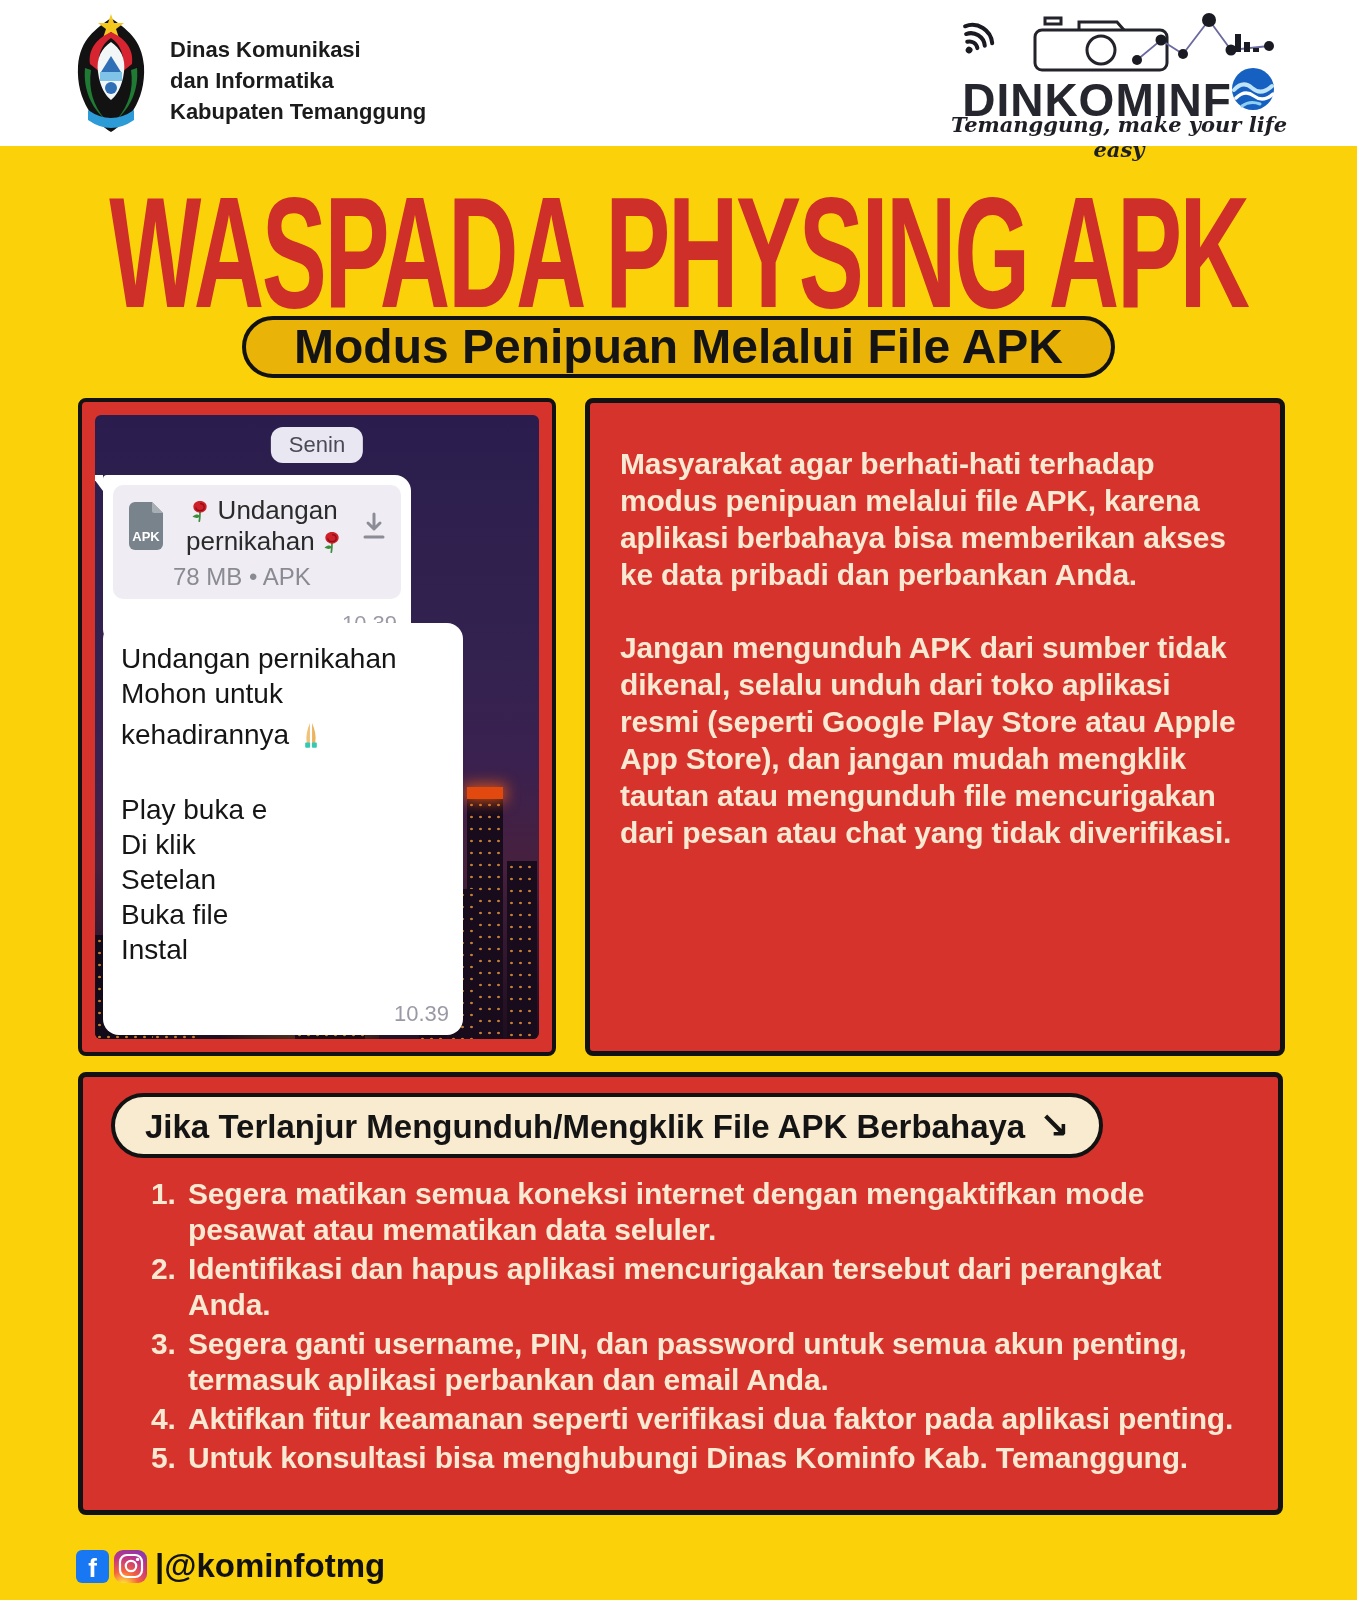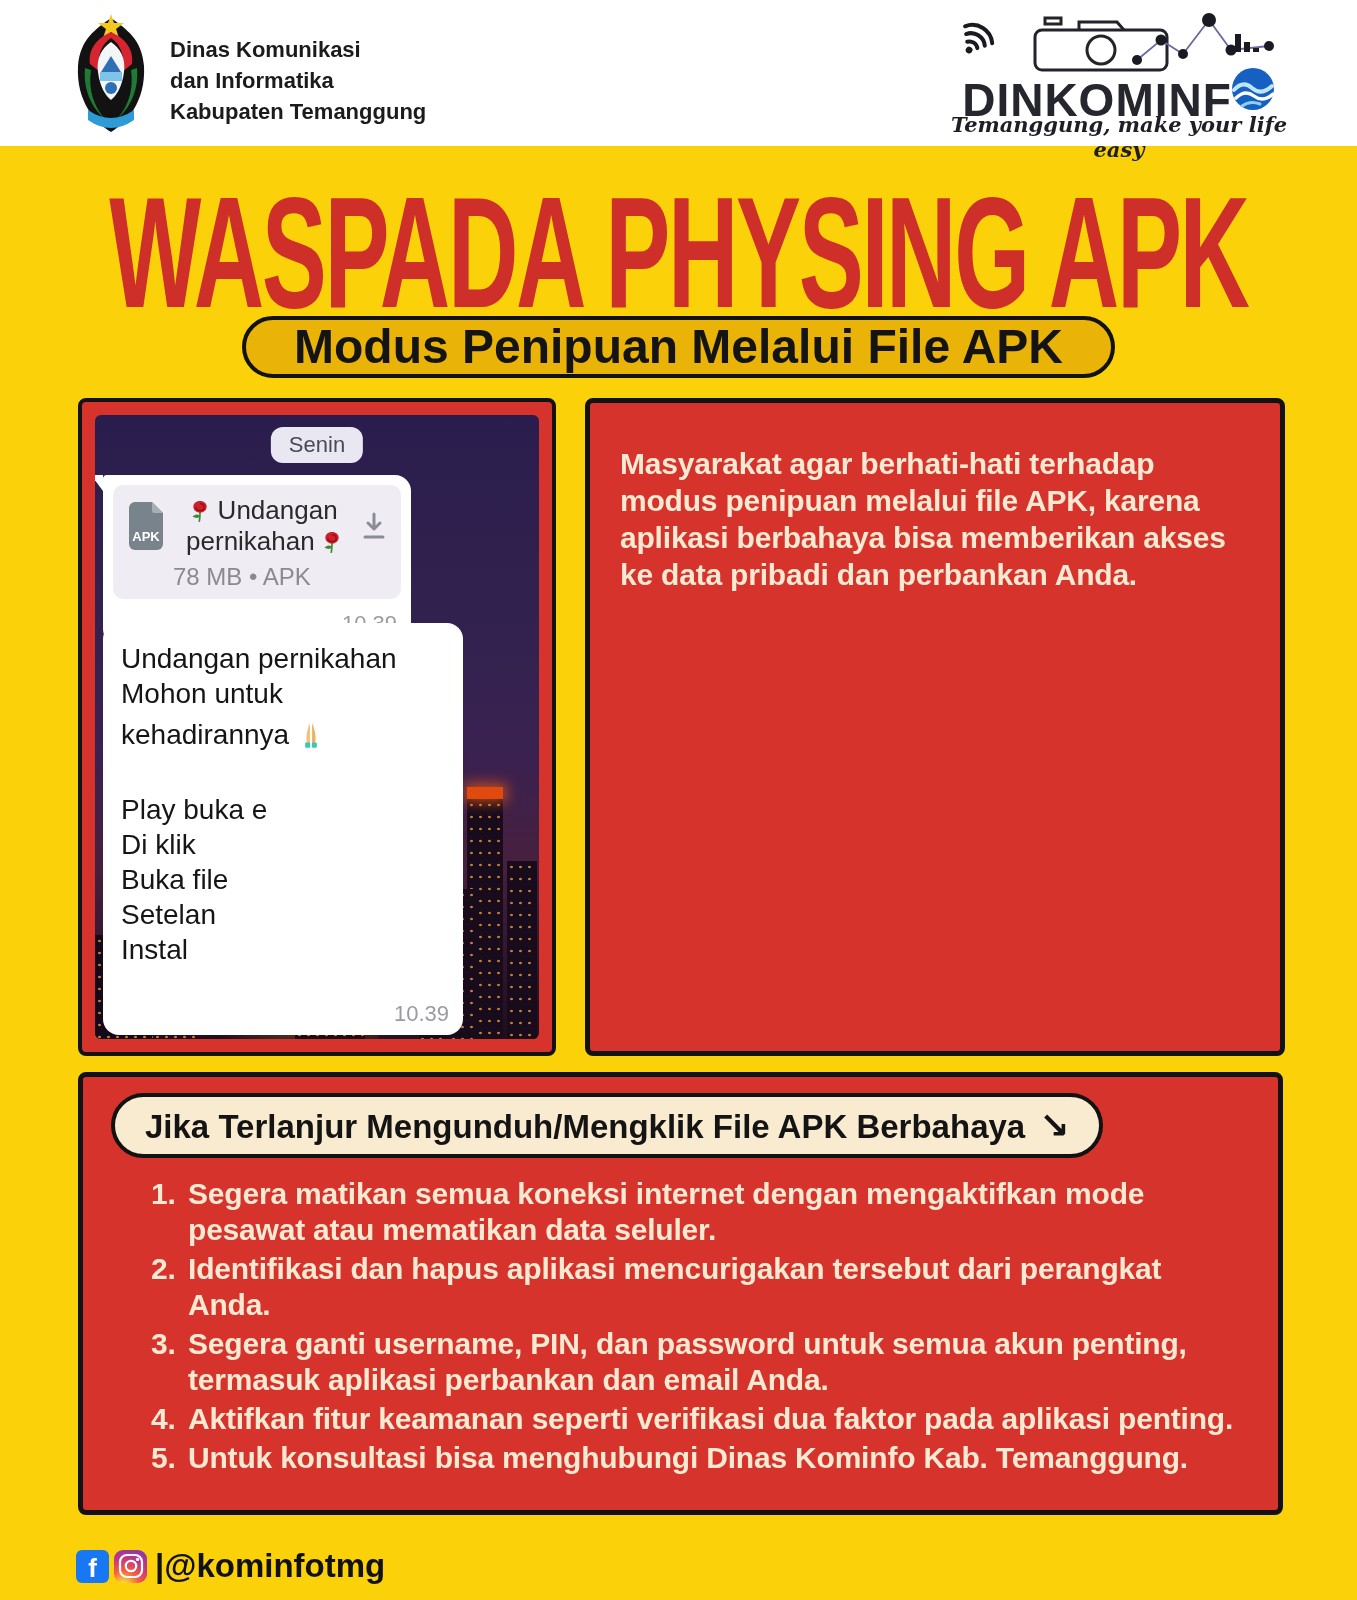--- a/index.html
+++ b/index.html
@@ -215,30 +215,31 @@
           <svg width="28" height="28" viewBox="0 0 26 26" style="vertical-align:-6px">
             <path d="M12,1 C9.5,7 8,13 9,19 L12,22 Z" fill="#F3C178"></path>
             <path d="M14,1 C16.5,7 18,13 17,19 L14,22 Z" fill="#EBB35F"></path>
             <rect x="7.6" y="19" width="4.6" height="5" rx="1" fill="#35C9B4"></rect>
             <rect x="13.8" y="19" width="4.6" height="5" rx="1" fill="#35C9B4"></rect>
           </svg>
         </div>
         <div class="line line-blank"><span></span></div>
         <div class="line"><span>Play buka e</span></div>
         <div class="line"><span>Di klik</span></div>
+        <div class="line"><span>Setelan</span></div>
         <div class="line"><span>Buka file</span></div>
-        <div class="line"><span>Setelan</span></div>
         <div class="line"><span>Instal</span></div>
         <div class="time2">10.39</div>
       </div>
     </div>
   </div>
 
   <div class="panel panel-right">
     <p>Masyarakat agar berhati-hati terhadap modus penipuan melalui file APK, karena aplikasi berbahaya bisa memberikan akses ke data pribadi dan perbankan Anda.</p>
+    <p>Jangan mengunduh APK dari sumber tidak dikenal, selalu unduh dari toko aplikasi resmi (seperti Google Play Store atau Apple App Store), dan jangan mudah mengklik tautan atau mengunduh file mencurigakan dari pesan atau chat yang tidak diverifikasi.</p>
   </div>
 
   <div class="panel panel-bottom">
     <div class="steps-pill">
       <span>Jika Terlanjur Mengunduh/Mengklik File APK Berbahaya</span><span class="arrow">↘</span>
     </div>
     <div class="steps-list">
       <div class="step"><span class="num">1.</span><span>Segera matikan semua koneksi internet dengan mengaktifkan mode pesawat atau mematikan data seluler.</span></div>
       <div class="step"><span class="num">2.</span><span>Identifikasi dan hapus aplikasi mencurigakan tersebut dari perangkat Anda.</span></div>
       <div class="step"><span class="num">3.</span><span>Segera ganti username, PIN, dan password untuk semua akun penting, termasuk aplikasi perbankan dan email Anda.</span></div>

